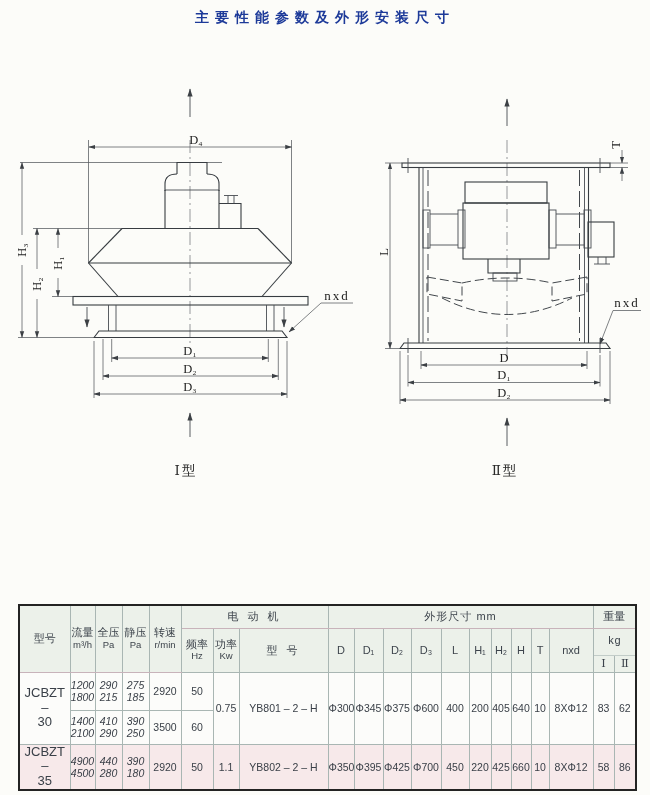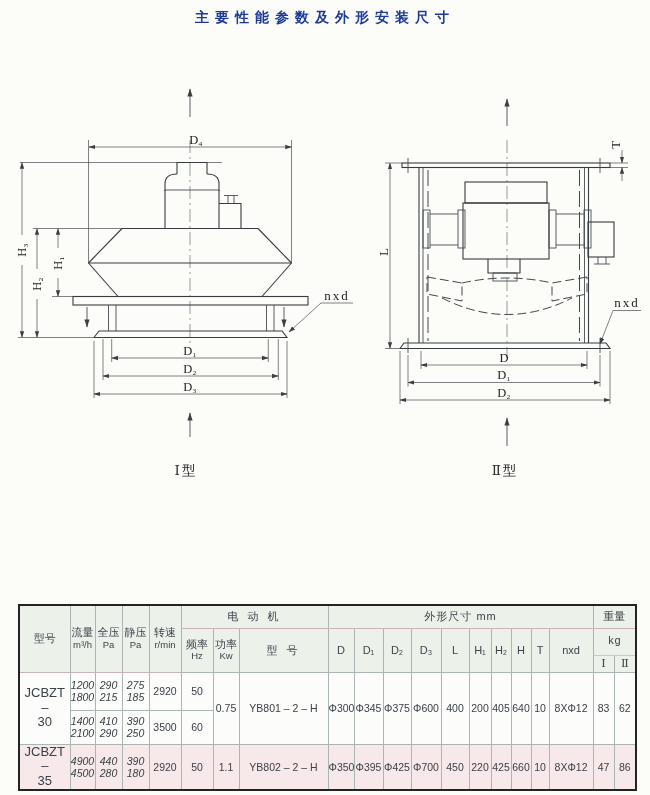--- a/index.html
+++ b/index.html
@@ -336,19 +336,19 @@
         <td>Φ350</td>
         <td>Φ395</td>
         <td>Φ425</td>
         <td>Φ700</td>
         <td>450</td>
         <td>220</td>
         <td>425</td>
         <td>660</td>
         <td>10</td>
         <td>8XΦ12</td>
-        <td>47</td>
+        <td>58</td>
         <td>86</td>
       </tr>
     </tbody>
   </table>
 
 </div>
 
 </body></html>

